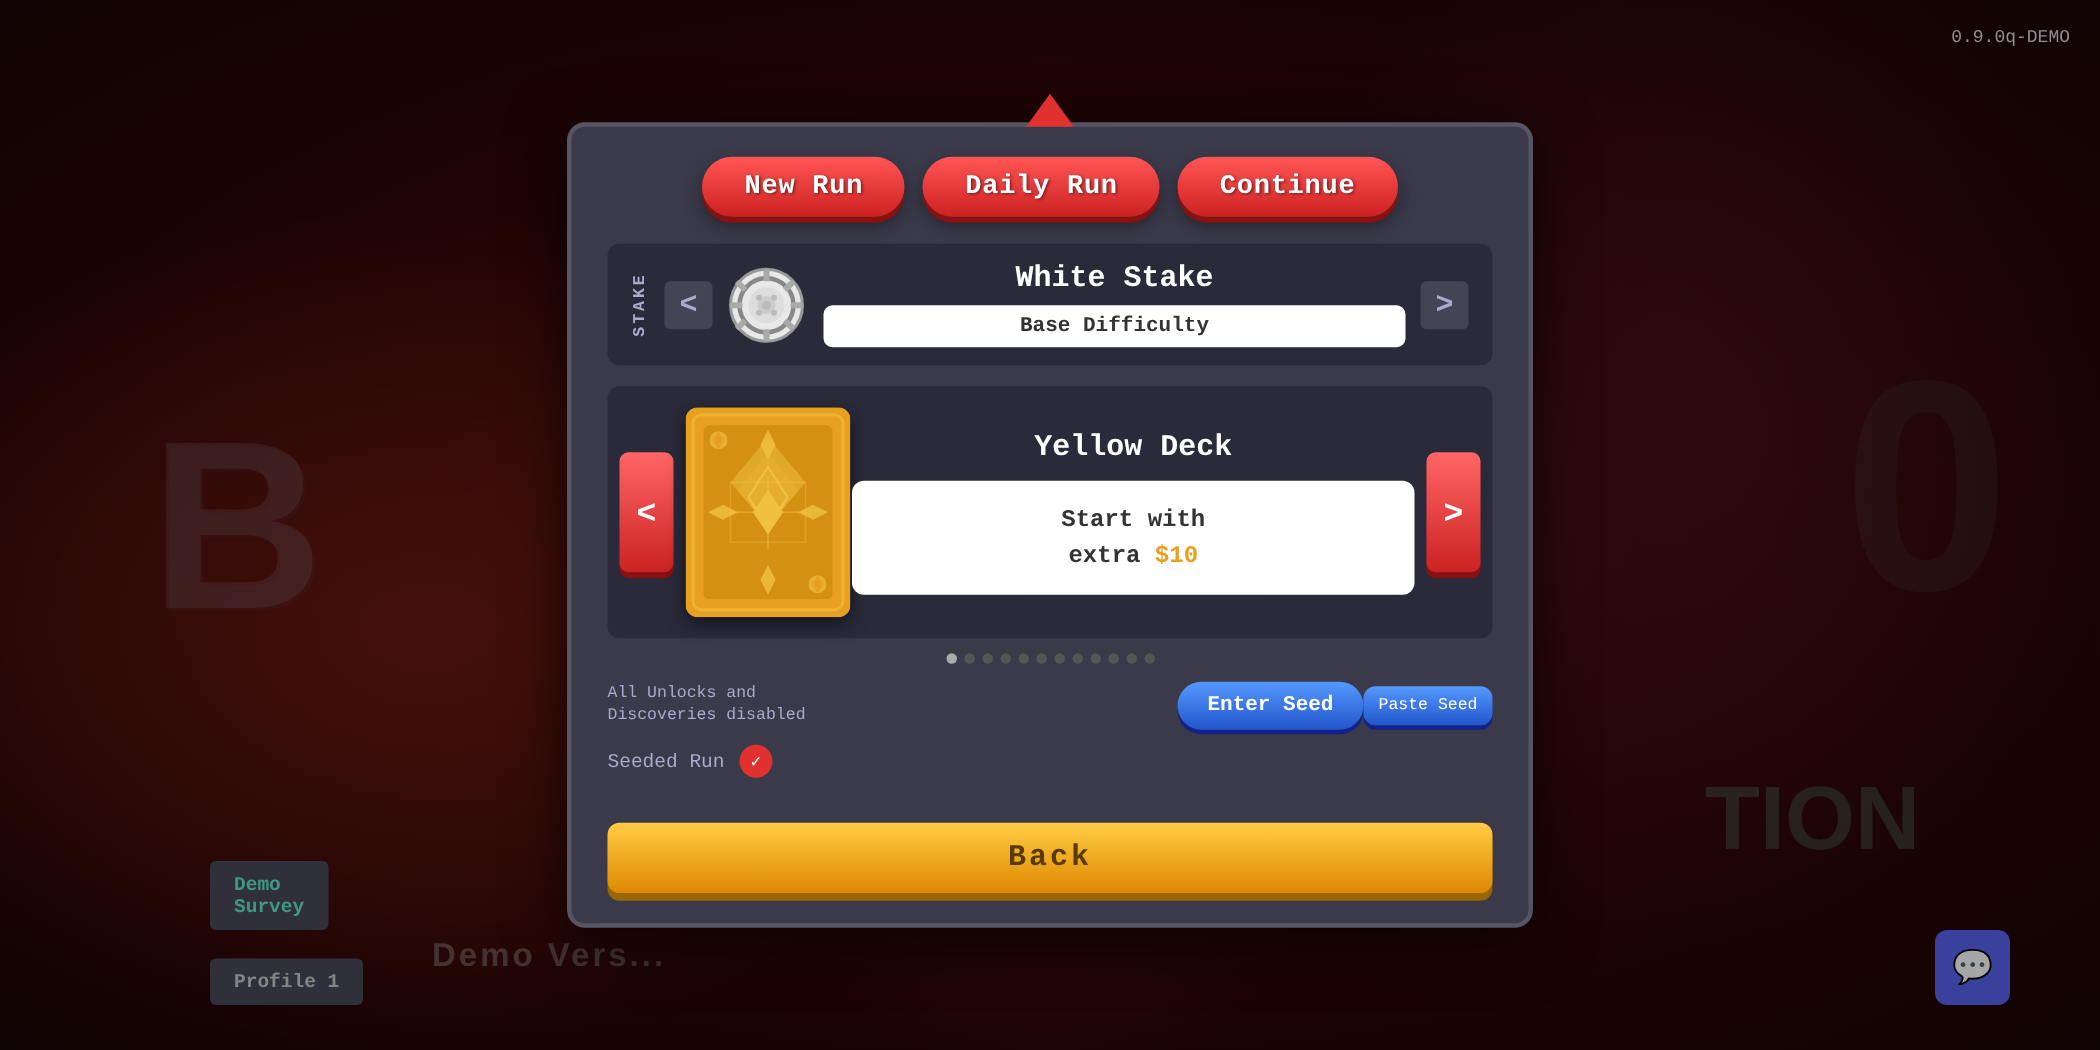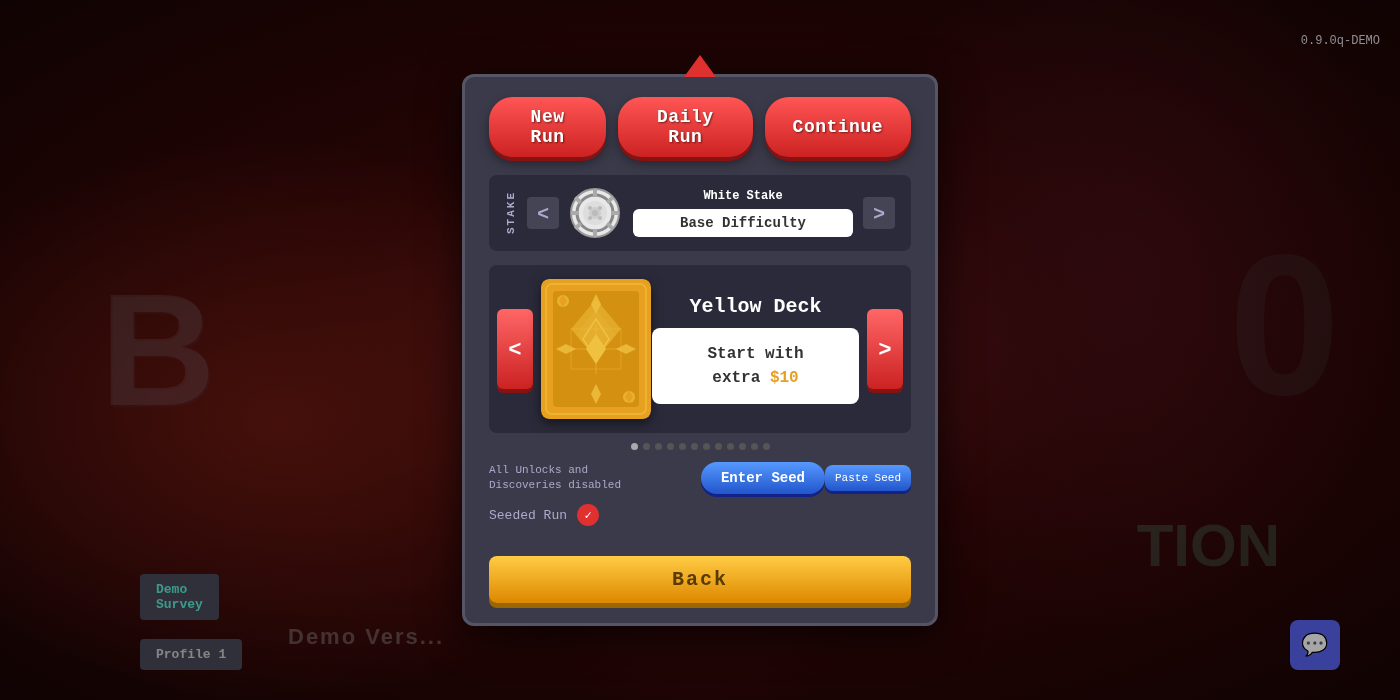--- a/index.html
+++ b/index.html
@@ -119,21 +119,21 @@
       top: 30%;
       font-size: 200px;
       font-weight: 900;
       color: rgba(100,130,130,0.12);
       font-family: Arial Black, sans-serif;
       z-index: 1;
     }
 
     .version-text {
       position: absolute;
-      top: 34px;
+      top: 18px;
       right: 20px;
       color: rgba(200,200,210,0.7);
       font-size: 12px;
       z-index: 10;
       font-family: 'Courier New', monospace;
     }
 
     
     .overlay {
       position: absolute;
@@ -141,21 +141,21 @@
       background: rgba(0,0,0,0.35);
       z-index: 2;
     }
 
     
     .dialog {
       position: absolute;
       left: 50%;
       top: 50%;
       transform: translate(-50%, -50%);
-      width: 476px;
+      width: 644px;
       background: #3a3a4a;
       border-radius: 12px;
       border: 3px solid #555566;
       z-index: 10;
       padding: 20px 24px 20px 24px;
       box-shadow: 0 8px 40px rgba(0,0,0,0.7);
     }
 
     
     .dialog-arrow {
@@ -240,21 +240,21 @@
       gap: 12px;
       padding: 0 10px;
     }
 
     .stake-info {
       flex: 1;
     }
 
     .stake-name {
       color: #ffffff;
-      font-size: 12px;
+      font-size: 20px;
       font-weight: 900;
       font-family: 'Courier New', monospace;
       margin-bottom: 6px;
       text-align: center;
     }
 
     .stake-difficulty {
       background: #ffffff;
       color: #333;
       border-radius: 6px;

